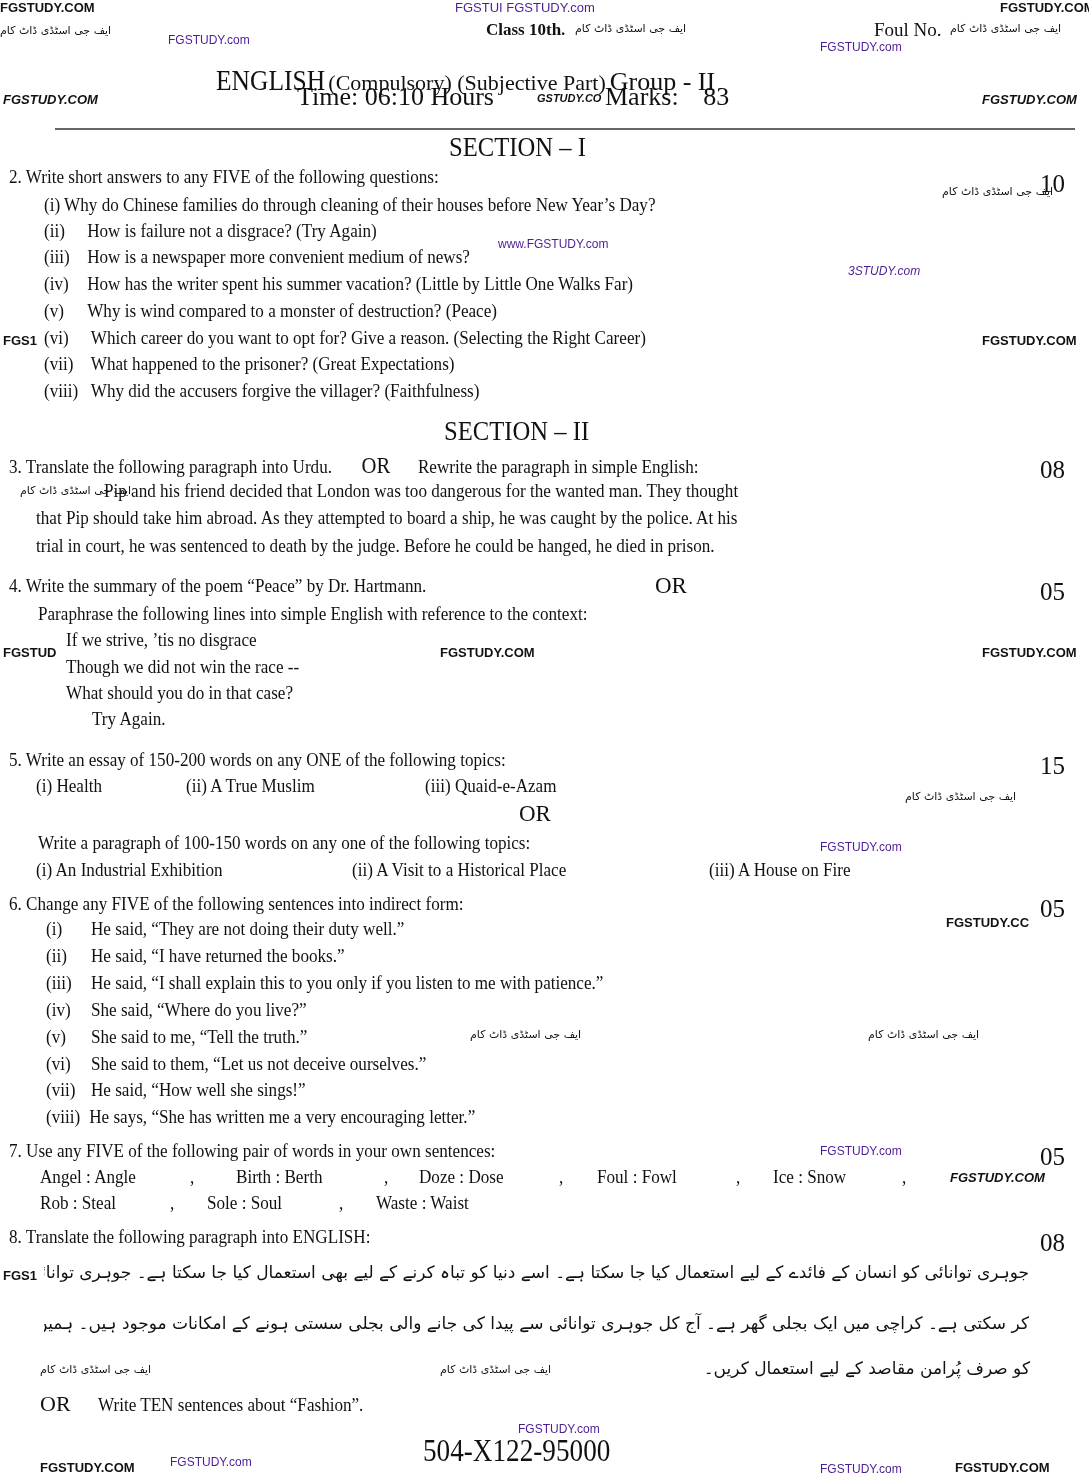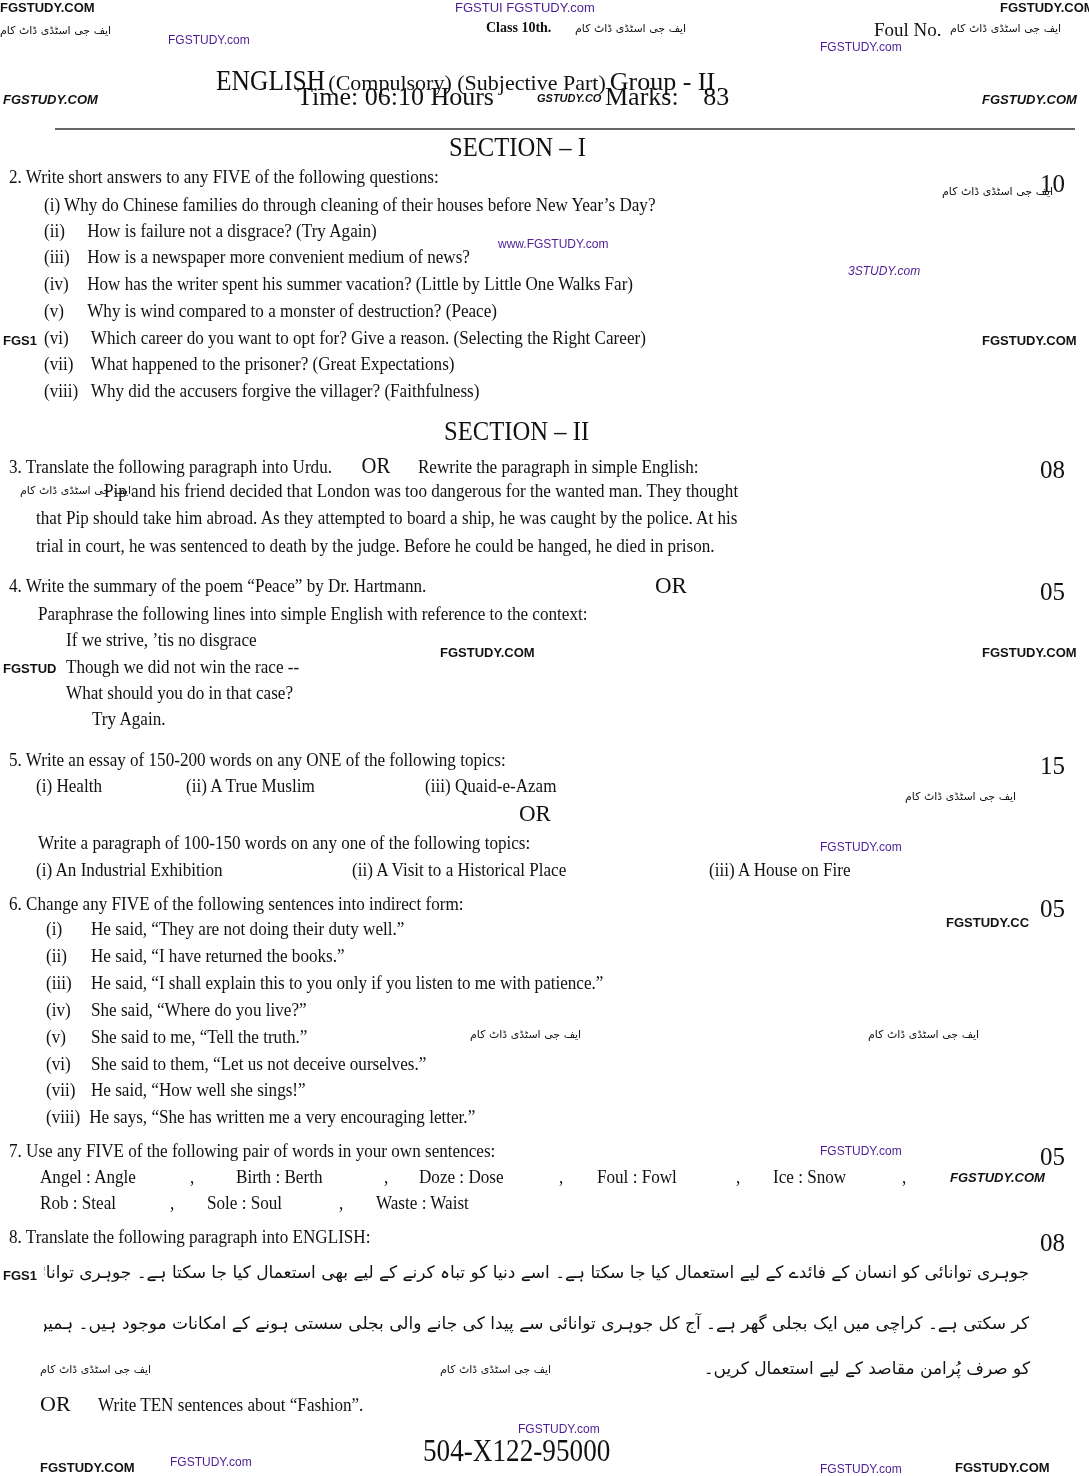--- a/index.html
+++ b/index.html
@@ -18,21 +18,21 @@
   .rule { position: absolute; left: 55px; top: 128px; width: 1020px; height: 2px; background: #666; }
 </style>
 </head>
 <body>
 
 <div class="abs wm" style="left:0;top:0;">FGSTUDY.COM</div>
 <div class="abs wm-thin" style="left:455px;top:0;font-size:13px;">FGSTUI FGSTUDY.com</div>
 <div class="abs wm" style="left:1000px;top:0;">FGSTUDY.COM</div>
 <div class="abs urdu" style="left:0;top:24px;">ایف جی اسٹڈی ڈاٹ کام</div>
 <div class="abs wm-thin" style="left:168px;top:33px;">FGSTUDY.com</div>
-<div class="abs" style="left:486px;top:20px;font-weight:bold;font-size:14px;">Class 10th.</div>
+<div class="abs" style="left:486px;top:20px;font-weight:bold;font-size:17px;">Class 10th.</div>
 <div class="abs urdu" style="left:575px;top:22px;">ایف جی اسٹڈی ڈاٹ کام</div>
 <div class="abs" style="left:874px;top:19px;font-size:19px;">Foul No.</div>
 <div class="abs urdu" style="left:950px;top:22px;">ایف جی اسٹڈی ڈاٹ کام</div>
 <div class="abs wm-thin" style="left:820px;top:40px;">FGSTUDY.com</div>
 
 <div class="abs" style="left:216px;top:35px;margin-top:28px;">
   <span class="big" style="display:inline-block;">ENGLISH</span>
   <span style="font-size:22px;margin-left:-20px;">(Compulsory) (Subjective Part)</span>
   <span style="font-size:26px;">Group - II</span>
 </div>
@@ -83,21 +83,21 @@
 <div class="abs t" style="left:36px;top:507px;">that Pip should take him abroad.  As they attempted to board a ship, he was caught by the police.  At his</div>
 <div class="abs t" style="left:36px;top:535px;">trial in court, he was sentenced to death by the judge.  Before he could be hanged, he died in prison.</div>
 
 <div class="abs t" style="left:9px;top:575px;">
   <span>4.</span>
   <span>Write the summary of the poem “Peace” by Dr. Hartmann.</span>
 </div>
 <div class="abs" style="left:655px;top:573px;font-size:23px;">OR</div>
 <div class="abs num" style="left:1040px;top:578px;">05</div>
 <div class="abs t" style="left:38px;top:603px;">Paraphrase the following lines into simple English with reference to the context:</div>
-<div class="abs wm" style="left:3px;top:661px;">FGSTUD</div>
+<div class="abs wm" style="left:3px;top:645px;">FGSTUD</div>
 <div class="abs t" style="left:66px;top:629px;">If we strive, ’tis no disgrace</div>
 <div class="abs wm" style="left:440px;top:645px;">FGSTUDY.COM</div>
 <div class="abs wm" style="left:982px;top:645px;">FGSTUDY.COM</div>
 <div class="abs t" style="left:66px;top:656px;">Though we did not win the race --</div>
 <div class="abs t" style="left:66px;top:682px;">What should you do in that case?</div>
 <div class="abs t" style="left:92px;top:708px;">Try Again.</div>
 
 <div class="abs t" style="left:9px;top:749px;">
   <span>5.</span>
   <span>Write an essay of 150-200 words on any ONE of the following topics:</span>

